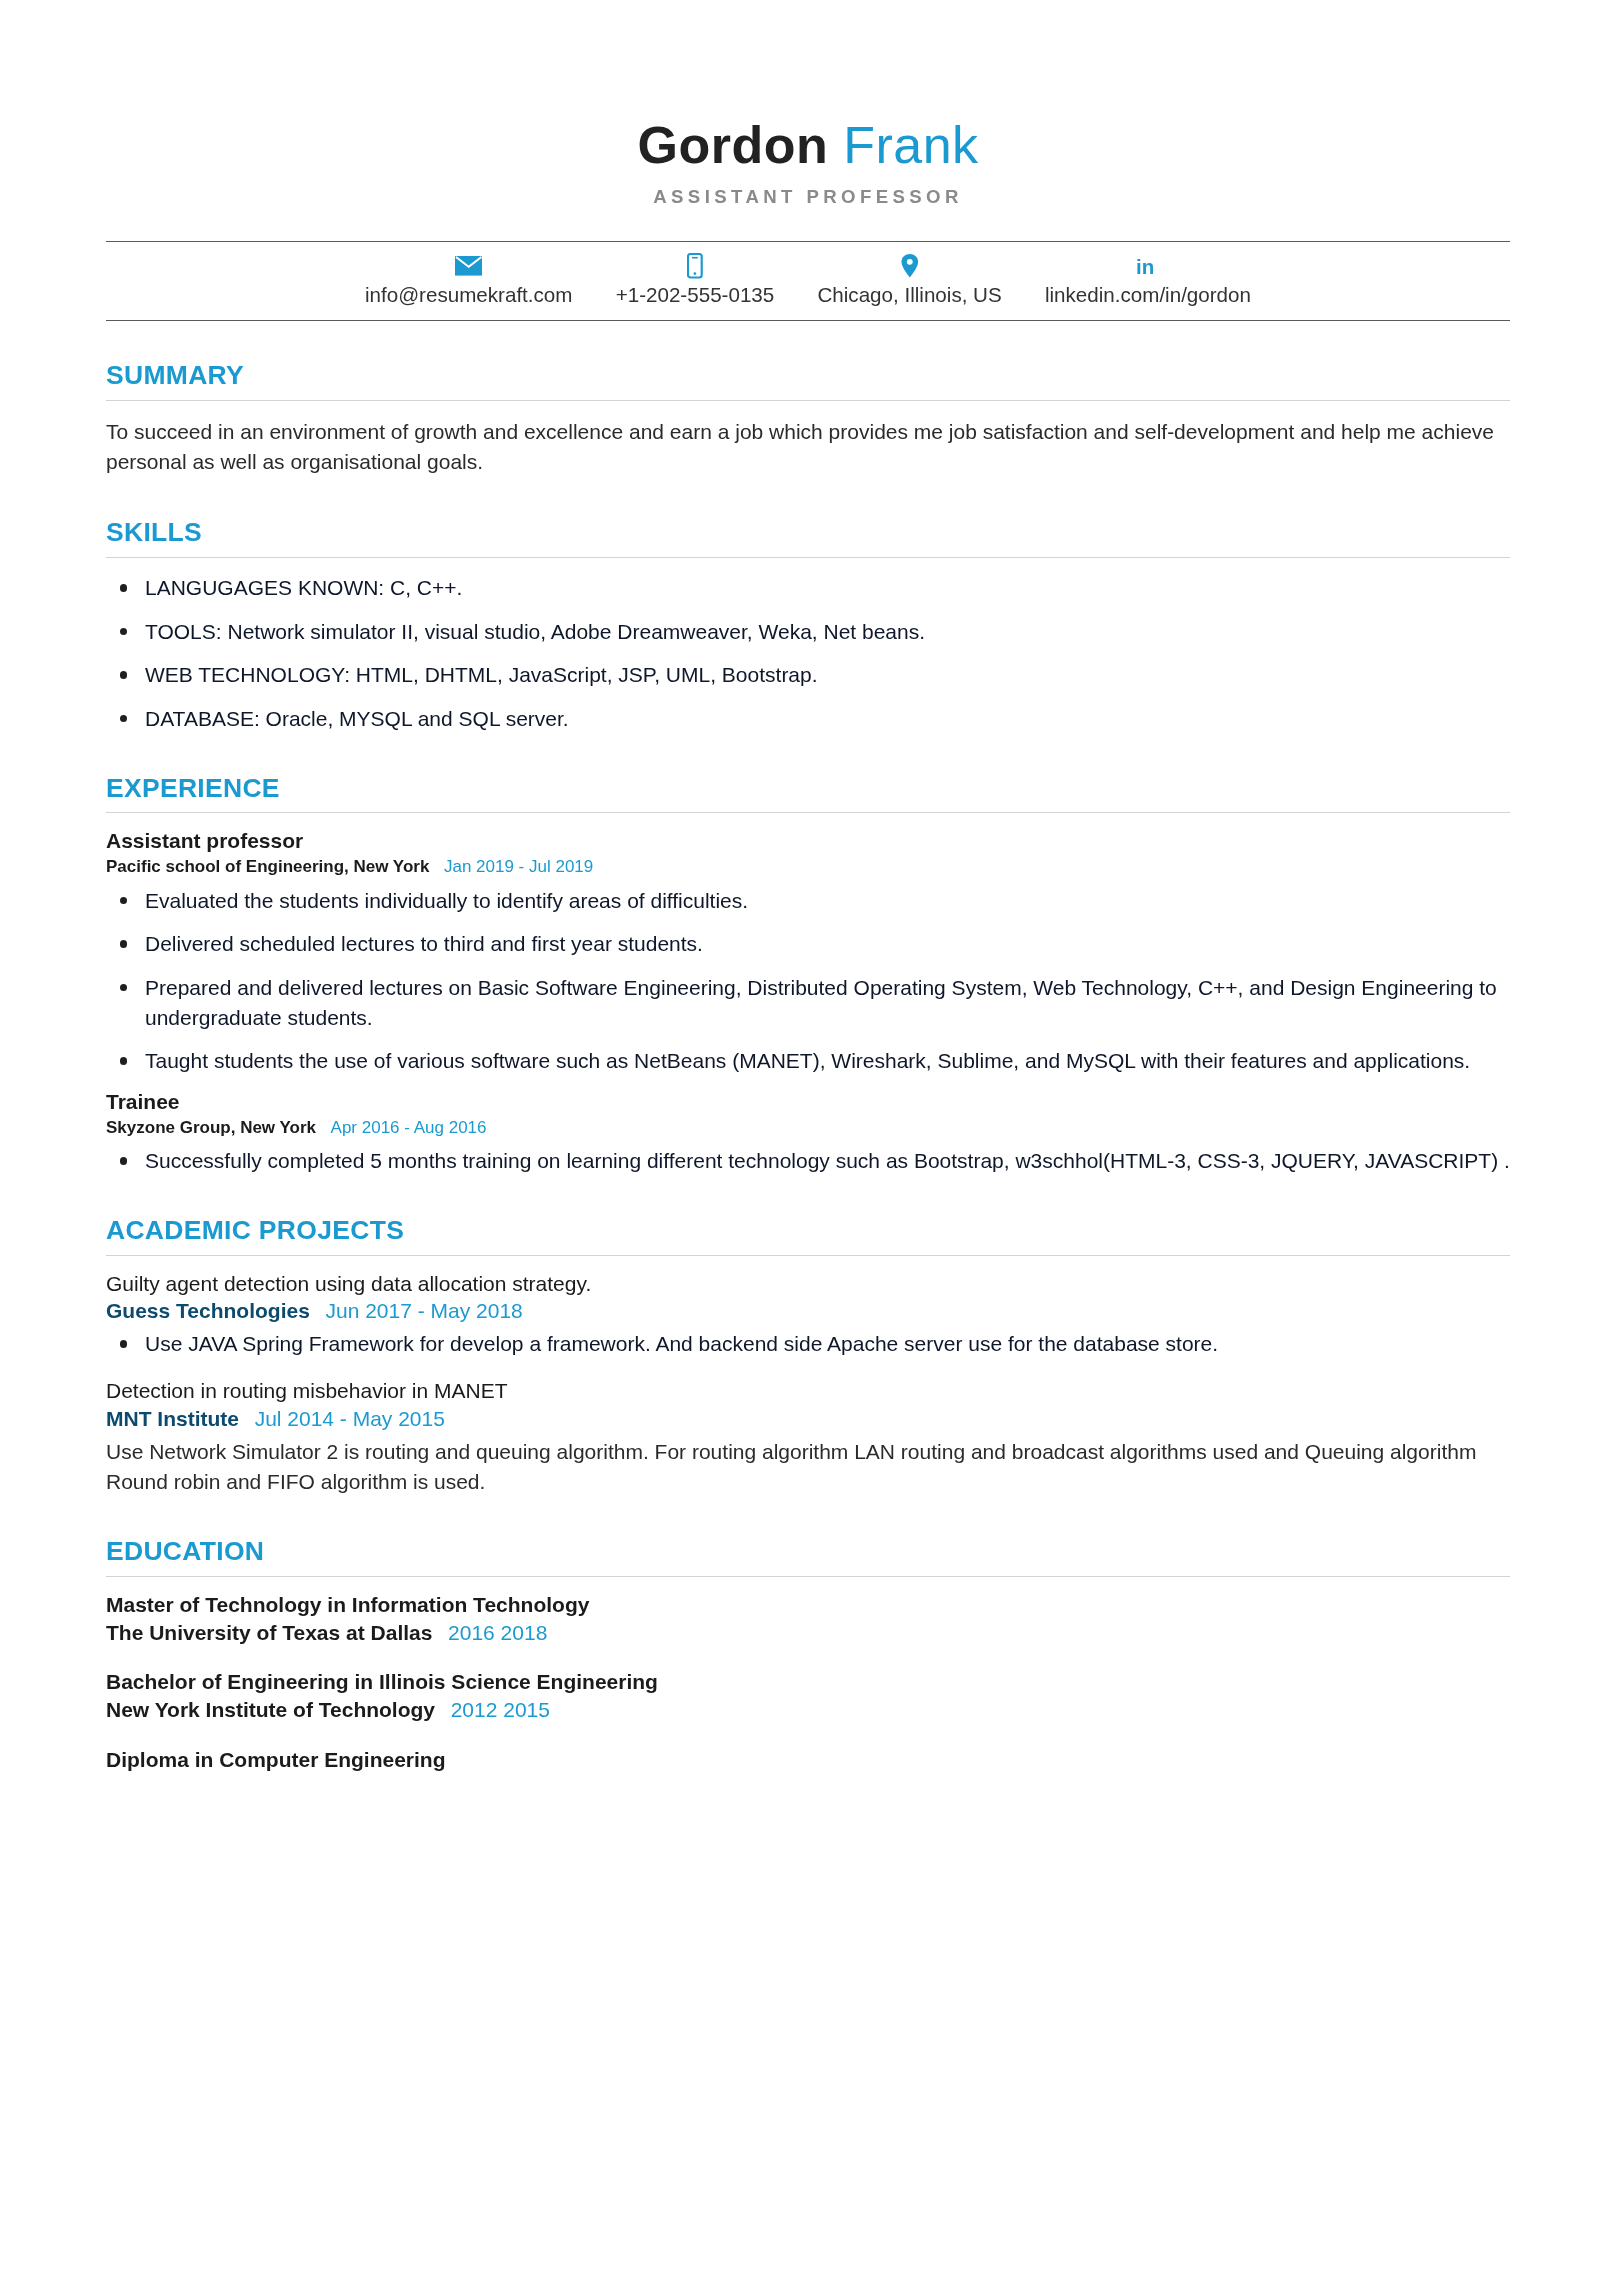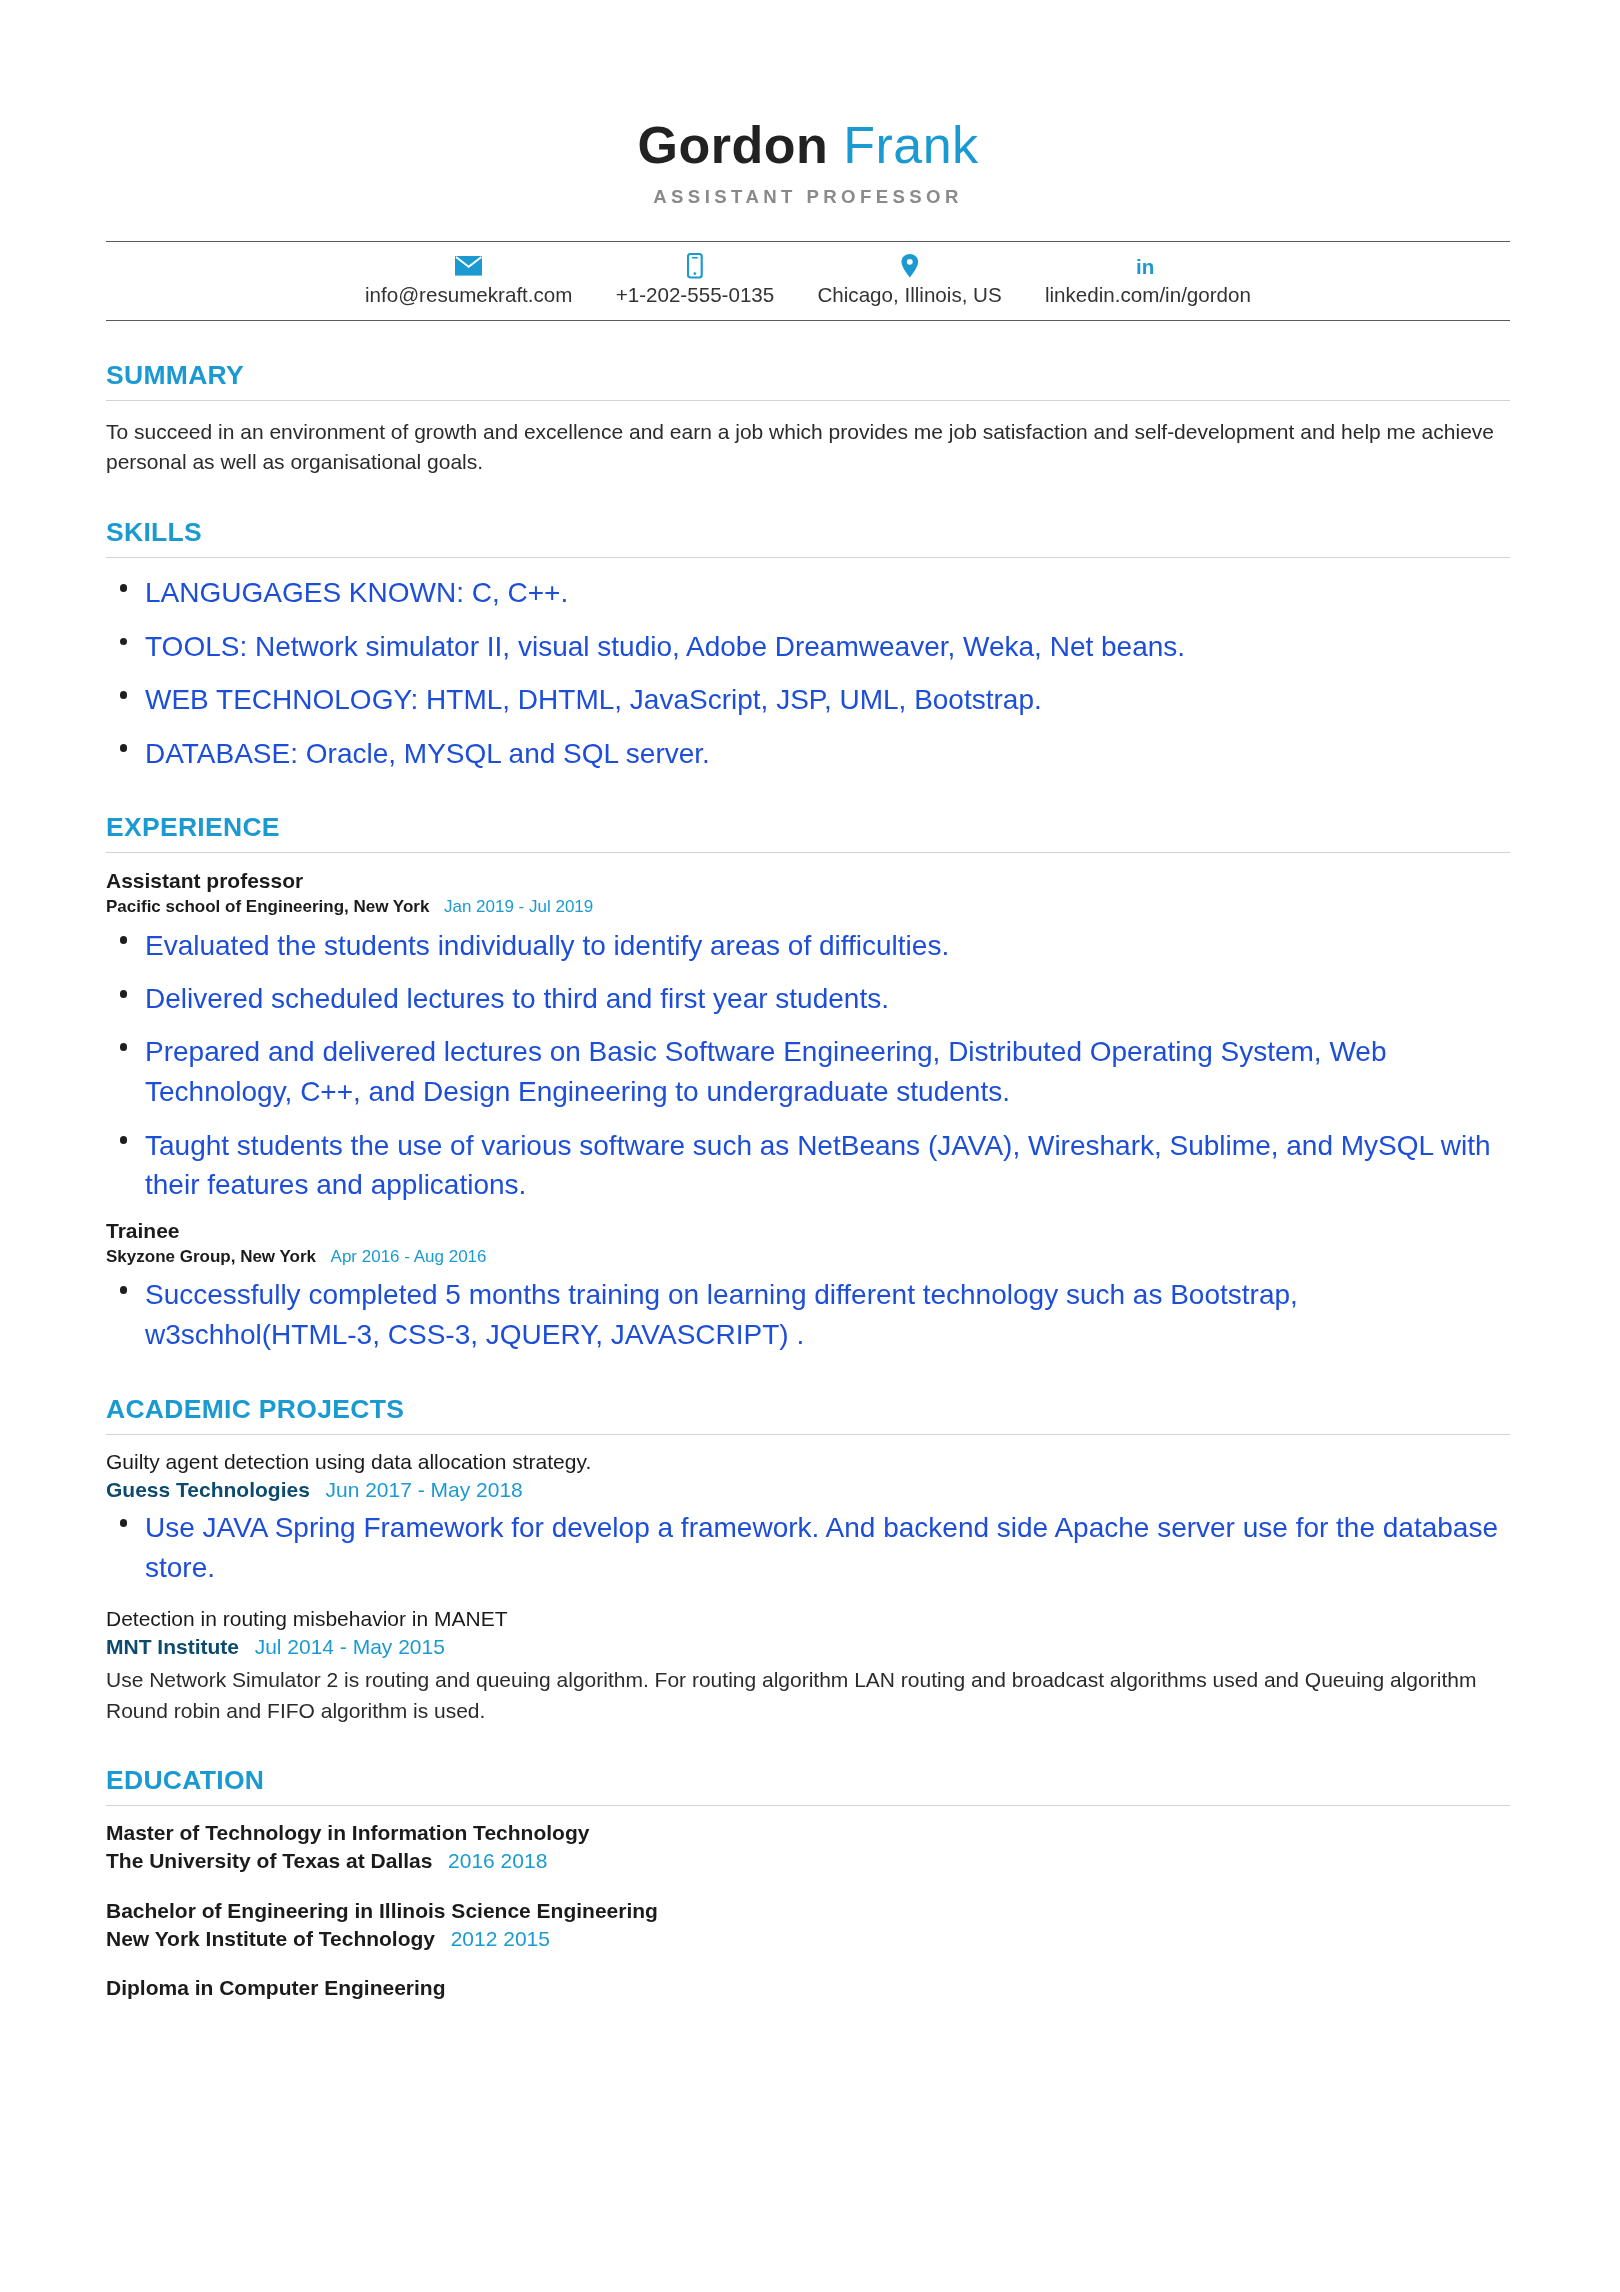--- a/index.html
+++ b/index.html
@@ -94,23 +94,23 @@
 
   ul.bullets {
     list-style: none;
     margin: 0;
     padding: 0;
   }
   ul.bullets li {
     position: relative;
     padding-left: 39px;
     margin-bottom: 13.7px;
-    font-size: 28px;
+    font-size: 21px;
     line-height: 1.42;
-    color: #1d4ed8;
+    color: #0f172a;
   }
   ul.bullets li::before {
     content: "";
     position: absolute;
     left: 13.7px;
     top: 10.8px;
     width: 7.8px;
     height: 7.8px;
     border-radius: 50%;
     background: #1f1f1f;
@@ -235,21 +235,21 @@
     <div class="job">
       <div class="job-title">Assistant professor</div>
       <div class="job-line">
         <span class="job-company">Pacific school of Engineering, New York</span>
         <span class="job-dates">Jan 2019 - Jul 2019</span>
       </div>
       <ul class="bullets">
         <li>Evaluated the students individually to identify areas of difficulties.</li>
         <li>Delivered scheduled lectures to third and first year students.</li>
         <li>Prepared and delivered lectures on Basic Software Engineering, Distributed Operating System, Web Technology, C++, and Design Engineering to undergraduate students.</li>
-        <li>Taught students the use of various software such as NetBeans (JAVA), Wireshark, Sublime, and MySQL with their features and applications.</li>
+        <li>Taught students the use of various software such as NetBeans (MANET), Wireshark, Sublime, and MySQL with their features and applications.</li>
       </ul>
     </div>
 
     <div class="job">
       <div class="job-title">Trainee</div>
       <div class="job-line">
         <span class="job-company">Skyzone Group, New York</span>
         <span class="job-dates">Apr 2016 - Aug 2016</span>
       </div>
       <ul class="bullets">

